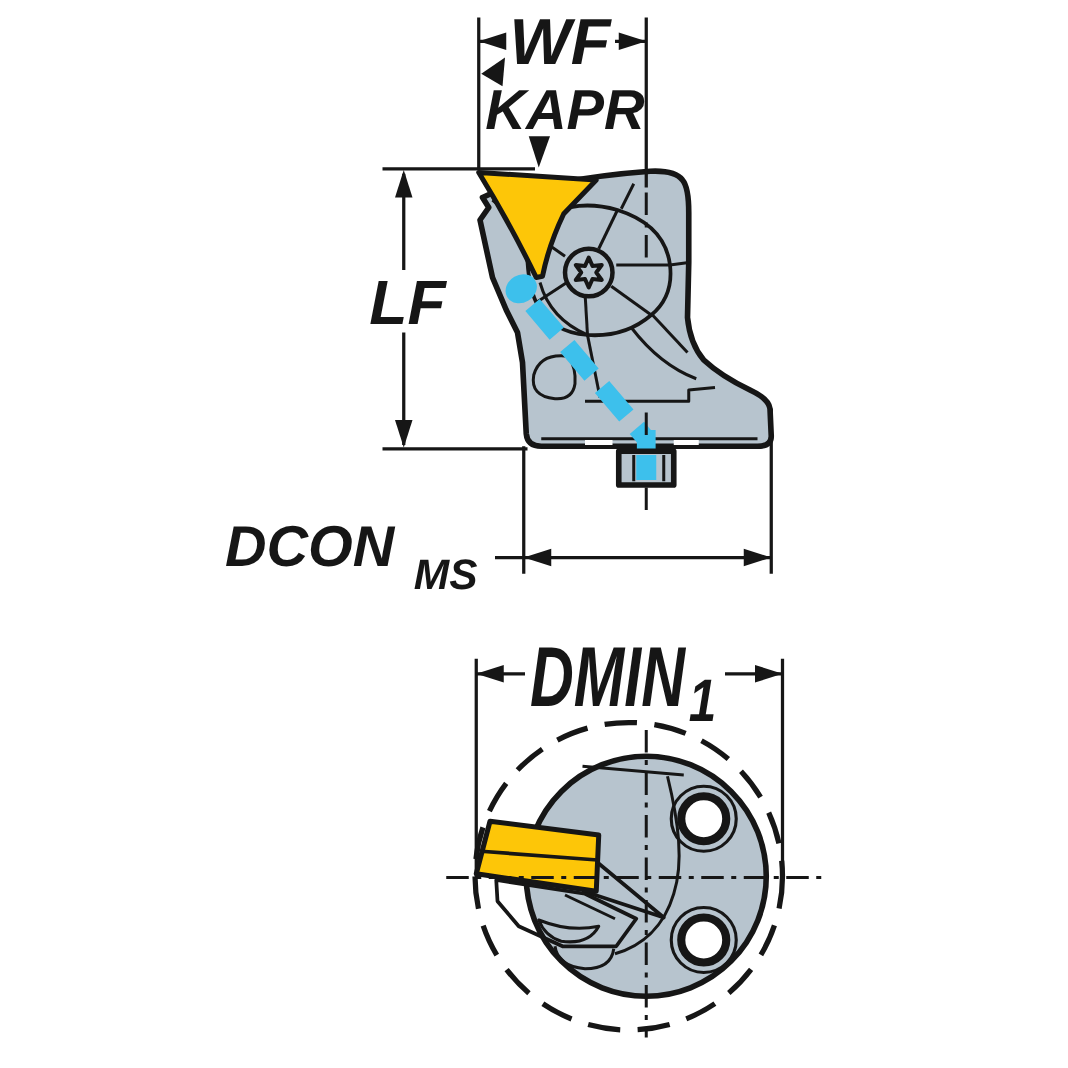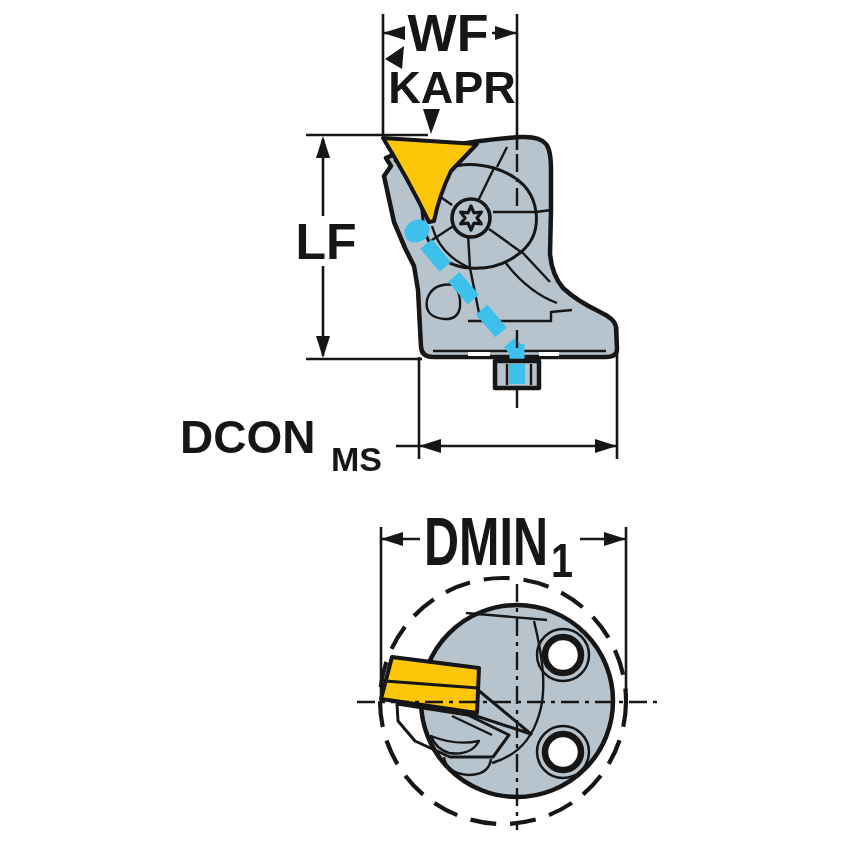--- a/index.html
+++ b/index.html
@@ -1,17 +1,17 @@
 <!DOCTYPE html>
 <html style="--background: #ffffff; --body_gray: #b7c4ce; --insert_yellow: #fdc608; --coolant_blue: #3dc0ec; --line_black: #161616;"><head>
 <meta charset="utf-8">
 <style>
   html,body{margin:0;padding:0;background:#fff;}
   .canvas{position:relative;width:854px;height:854px;background:var(--background,#fff);overflow:hidden;
-          font-family:"Liberation Sans", sans-serif;}
+          font-family:"Liberation Sans", sans-serif;font-style:italic;}
   svg{position:absolute;left:0;top:0;}
   
   .body-fill      {fill:var(--body_gray);stroke:var(--line_black);stroke-width:4.5;stroke-linejoin:round;}
   .body-thin      {fill:none;stroke:var(--line_black);stroke-width:2.4;stroke-linejoin:round;}
   .body-med       {fill:none;stroke:var(--line_black);stroke-width:3;stroke-linejoin:round;}
   .insert-fill    {fill:var(--insert_yellow);stroke:var(--line_black);stroke-width:4;stroke-linejoin:round;}
   .coolant        {stroke:var(--coolant_blue);fill:none;}
   .coolant-fill   {fill:var(--coolant_blue);stroke:none;}
   .dim-line       {stroke:var(--line_black);stroke-width:2.6;fill:none;}
   .dim-arrow      {fill:var(--line_black);stroke:none;}

